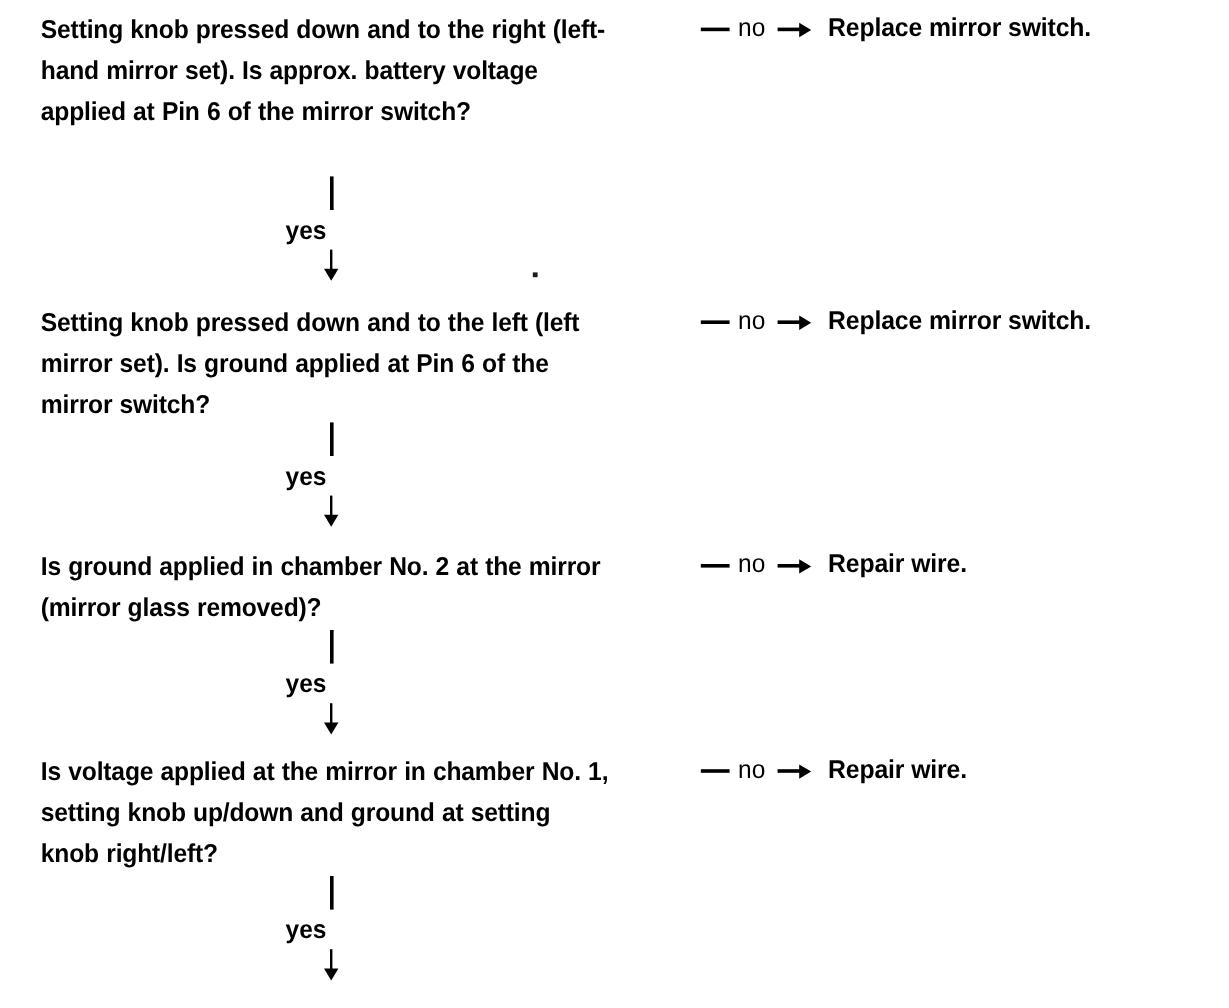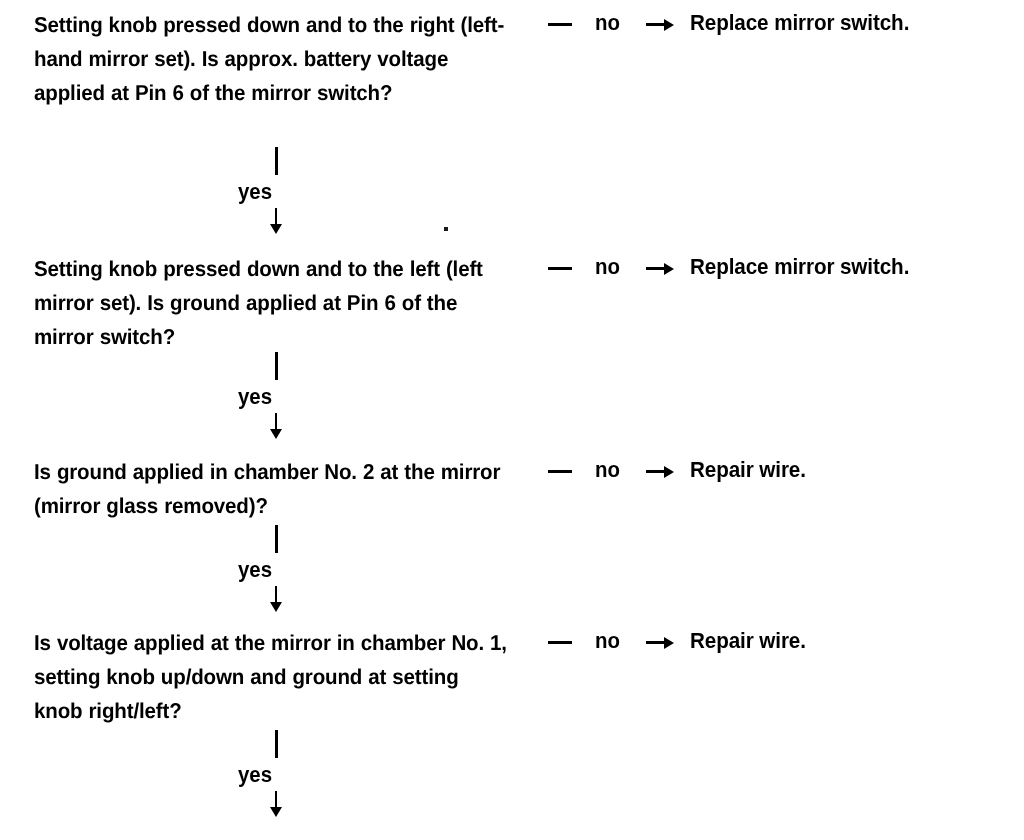--- a/index.html
+++ b/index.html
@@ -48,24 +48,25 @@
 
   
   .branch {
     position: absolute;
     left: 548px;
     top: 0;
     width: 130px;
     height: 30px;
     display: flex;
     align-items: center;
-    gap: 20px;
-    font-size: 21.5px;
-    font-weight: bold;
+    gap: 4px;
+    font-size: 21.5px;
+    font-weight: normal;
     line-height: 30px;
+    justify-content: flex-end;
   }
   .branch .dash {
     display: inline-block;
     width: 24px;
     height: 3px;
     background: #000;
     margin-right: 3px;
     margin-top: 2px;
   }
   .branch .no-label {

